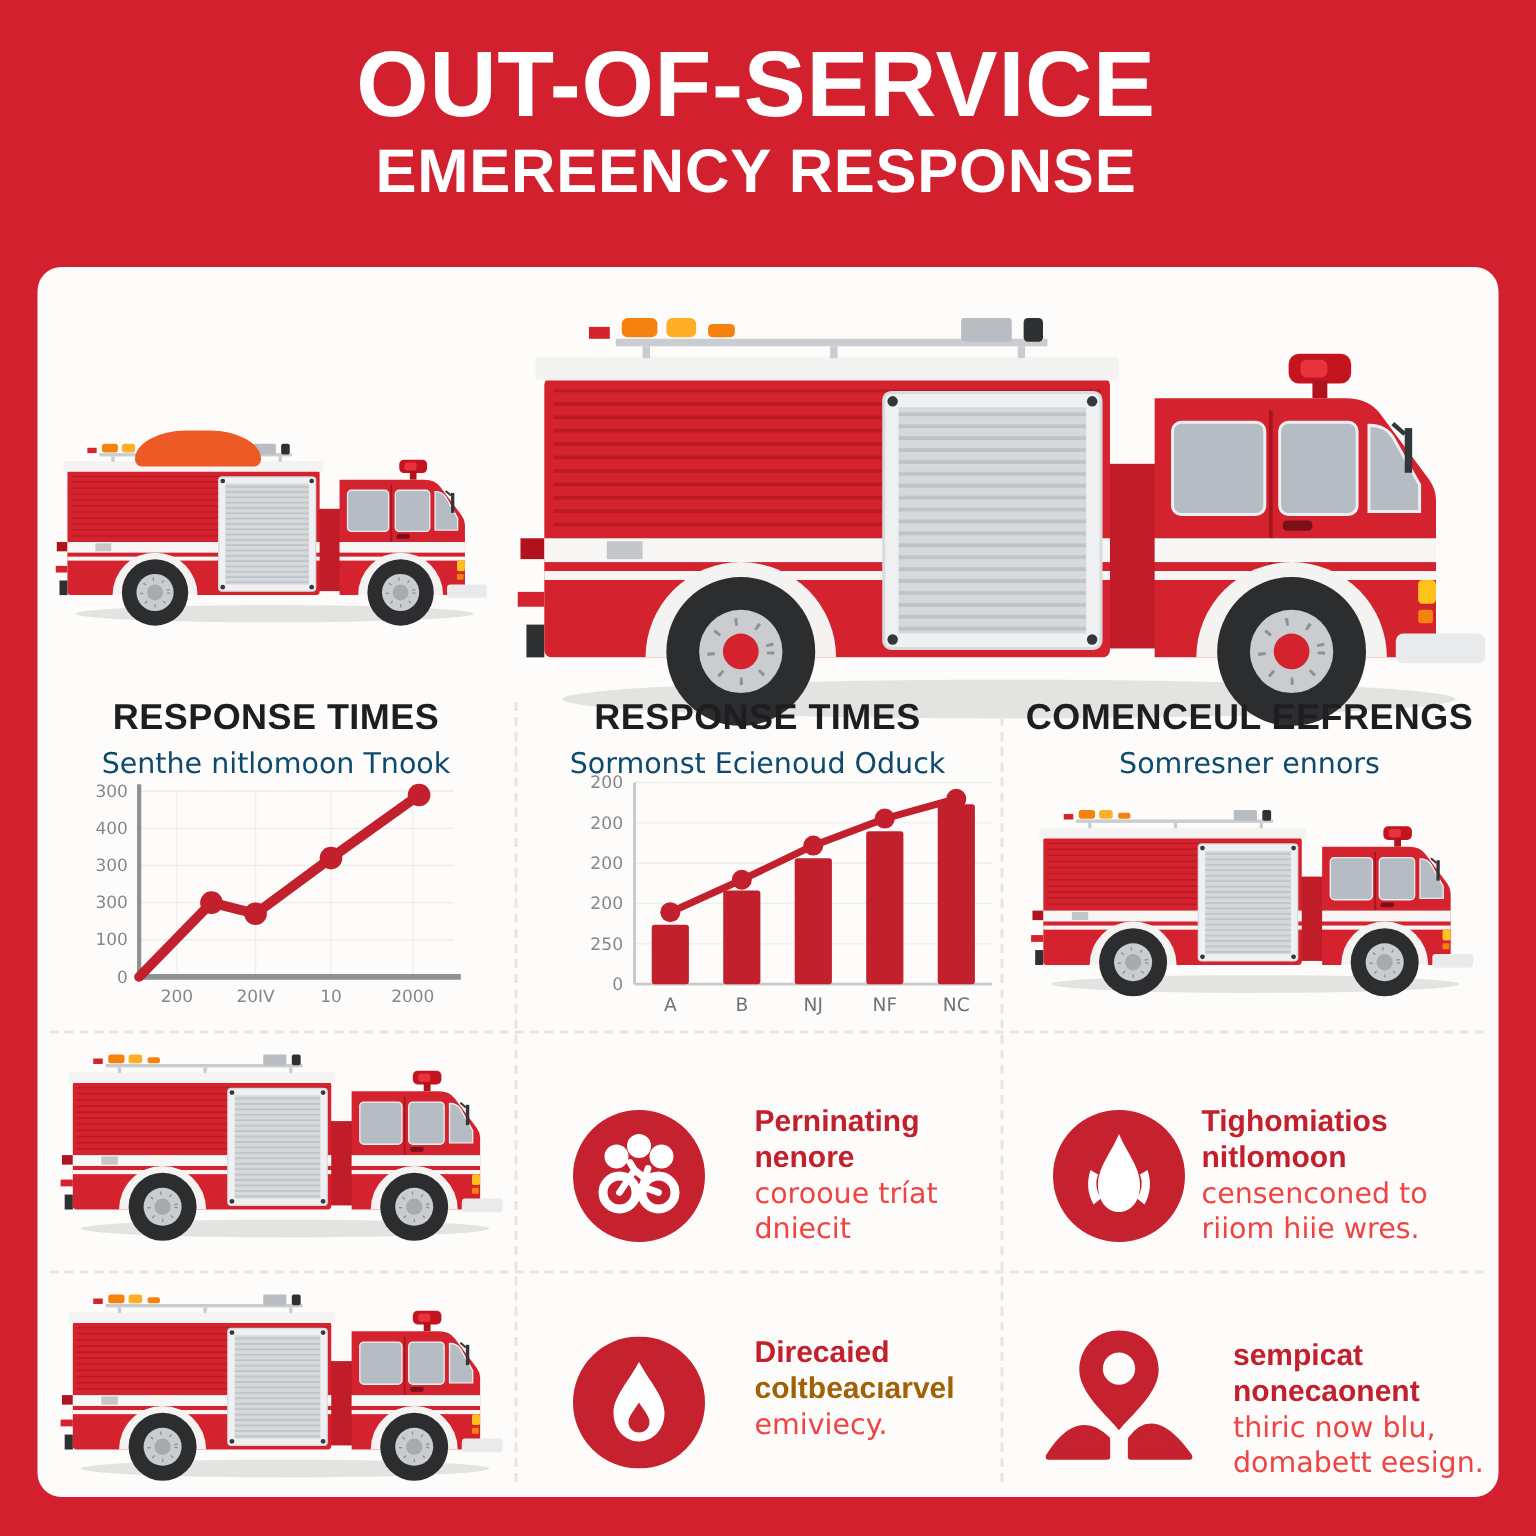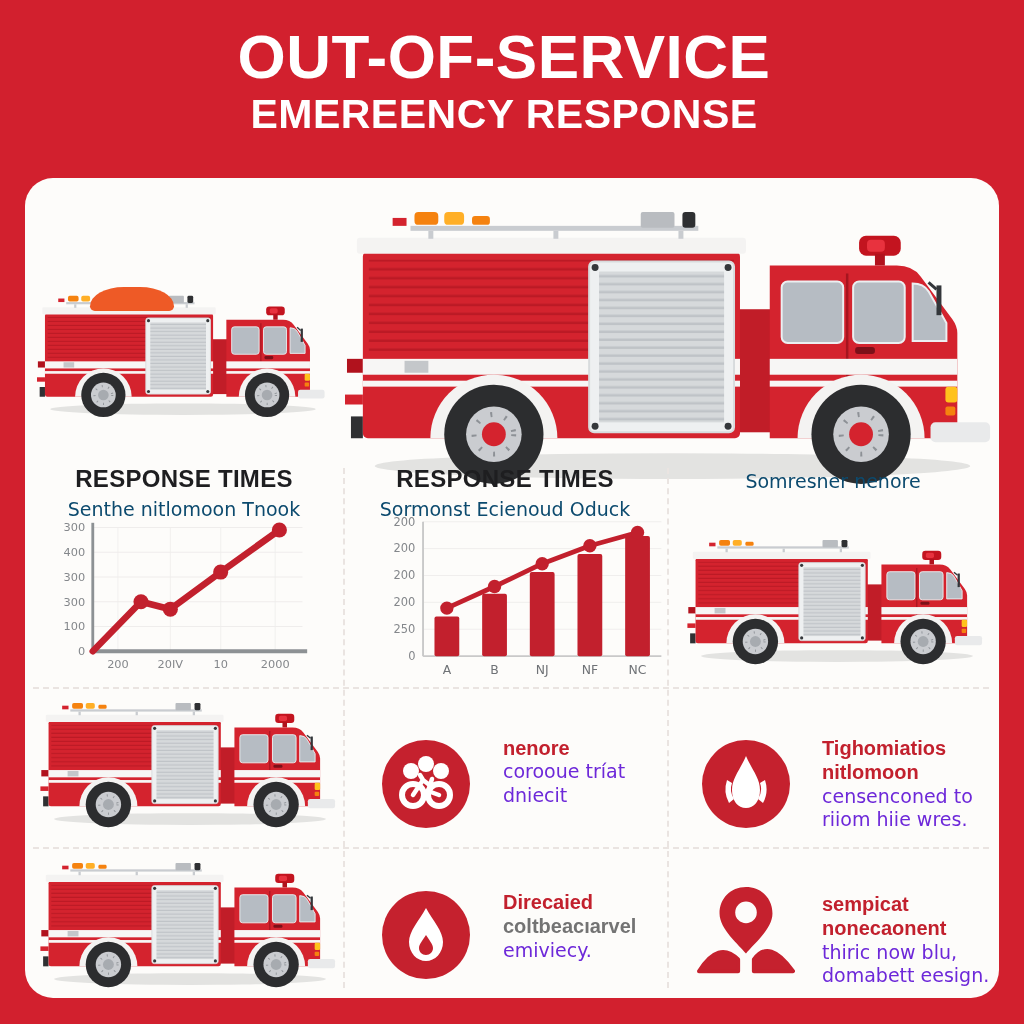--- a/index.html
+++ b/index.html
@@ -1,21 +1,21 @@
 <!DOCTYPE html>
 <html><head>
 <meta charset="utf-8">
 <style>
   html,body{margin:0;padding:0}
   body{width:1024px;height:1024px;background:#d2202e;font-family:"Liberation Sans",sans-serif;overflow:hidden}
   .poster{position:relative;width:1024px;height:1024px}
   .header{position:absolute;top:24px;left:0;right:16px;text-align:center;color:#ffffff}
   .header h1{margin:0;font-size:62px;font-weight:bold;letter-spacing:.5px;line-height:1.05}
   .header h2{margin:2px 0 0;font-size:41px;font-weight:bold;letter-spacing:.5px}
-  .card{position:absolute;left:25px;top:178px;width:974px;height:820px;background:#fdfcfa;border-radius:28px}
+  .card{position:absolute;left:25px;top:178px;width:974px;height:820px;background:#fdfcfa;border-radius:16px}
   .abs{position:absolute}
   .truck svg{width:100%;height:100%;display:block}
   .dome{position:absolute;left:18%;top:1%;width:29%;height:18%;background:#ee5a26;border-radius:50% 50% 6px 6px / 100% 100% 6px 6px}
   
   .t-small{left:12px;top:108px;width:292px;height:133px}
   .t-big{left:320px;top:12px;width:655px;height:298px;--hub-color:#d4232e}
   .t-right{left:662px;top:352px;width:300px;height:136px}
   .t-b1{left:15px;top:515px;width:300px;height:136px}
   .t-b2{left:15px;top:675px;width:300px;height:136px}
   
@@ -35,28 +35,28 @@
   .divider-v{border-left:2px dashed #eae4e1;width:0}
   .dh1{left:8px;top:509px;width:956px}
   .dh2{left:8px;top:669px;width:956px}
   .dv1{left:318px;top:290px;height:520px}
   .dv2{left:642px;top:290px;height:520px}
   
   .ficon svg{width:100%;height:100%;display:block}
   .f0i{left:357px;top:562px;width:88px;height:88px}
   .f0t{left:478px;top:558px;width:195px}
   .f1i{left:677px;top:562px;width:88px;height:88px}
-  .f1t{left:797px;top:558px;width:178px}
+  .f1t{left:776px;top:558px;width:178px}
   .f2i{left:357px;top:713px;width:88px;height:88px}
   .f2t{left:478px;top:712px;width:195px}
   .f3i{left:672px;top:705px;width:98px;height:98px}
   .f3t{left:797px;top:714px;width:178px}
   .ftext .t{font-size:20px;font-weight:bold;color:#c2202d;line-height:1.22}
-  .ftext .t.dark{color:#737373}
-  .ftext .b{font-size:19px;color:#6d28d9;line-height:1.24;font-family:"DejaVu Sans",sans-serif}
+  .ftext .t.dark{color:#a16207}
+  .ftext .b{font-size:19px;color:#ef4444;line-height:1.24;font-family:"DejaVu Sans",sans-serif}
 </style>
 </head>
 <body>
 
 <div class="poster">
 
   <svg width="0" height="0" style="position:absolute" aria-hidden="true">
     <defs>
       <pattern id="ribs" width="10" height="9" patternUnits="userSpaceOnUse">
         <rect width="10" height="9" fill="#d4232e"></rect>
@@ -148,21 +148,22 @@
 
     <div class="abs col-head colh1">
       <div class="h">RESPONSE TIMES</div>
       <div class="s">Senthe nitlomoon Tnook</div>
     </div>
     <div class="abs col-head colh2">
       <div class="h">RESPONSE TIMES</div>
       <div class="s">Sormonst Ecienoud Oduck</div>
     </div>
     <div class="abs col-head colh3">
-      <div class="s">Somresner nenore</div>
+      <div class="h">COMENCEUL EEFRENGS</div>
+      <div class="s">Somresner ennors</div>
     </div>
 
     <svg id="chart-line" class="abs ch1" viewBox="0 0 270 165">
         <line x1="66.64" y1="10" x2="66.64" y2="141" stroke="#f1efee" stroke-width="1"></line>
         <text x="66.64" y="159" text-anchor="middle" class="tick">200</text>
         <line x1="122.14" y1="10" x2="122.14" y2="141" stroke="#f1efee" stroke-width="1"></line>
         <text x="122.14" y="159" text-anchor="middle" class="tick">20IV</text>
         <line x1="175.42" y1="10" x2="175.42" y2="141" stroke="#f1efee" stroke-width="1"></line>
         <text x="175.42" y="159" text-anchor="middle" class="tick">10</text>
         <line x1="233.14" y1="10" x2="233.14" y2="141" stroke="#f1efee" stroke-width="1"></line>
@@ -244,20 +245,21 @@
         <circle cx="44" cy="44" r="44" fill="#c5212e"></circle>
         <circle cx="29" cy="31" r="8" fill="#fff"></circle>
         <circle cx="44" cy="24" r="8" fill="#fff"></circle>
         <circle cx="59" cy="31" r="8" fill="#fff"></circle>
         <circle cx="31" cy="55" r="11" fill="none" stroke="#fff" stroke-width="6"></circle>
         <circle cx="57" cy="55" r="11" fill="none" stroke="#fff" stroke-width="6"></circle>
         <path d="M31,55 L41,40 L38,35 M41,40 L50,47 M50,39 L46,51 L57,55" fill="none" stroke="#fff" stroke-width="4.5" stroke-linecap="round" stroke-linejoin="round"></path>
       </svg>
     </div>
     <div class="abs ftext f0t">
+      <div class="t">Perninating</div>
       <div class="t">nenore</div>
       <div class="b">corooue tríat</div>
       <div class="b">dniecit</div>
     </div>
 
     <div class="abs ficon f1i">
       <svg viewBox="0 0 88 88">
         <circle cx="44" cy="44" r="44" fill="#c5212e"></circle>
         <path d="M44,16 C38,30 30,38 30,50 C30,61 36,68 44,68 C52,68 58,61 58,50 C58,38 50,30 44,16 Z" fill="#fff"></path>
         <path d="M25,40 Q21,52 27,63 L32,59 Q27,51 30,43 Z" fill="#fff"></path>

